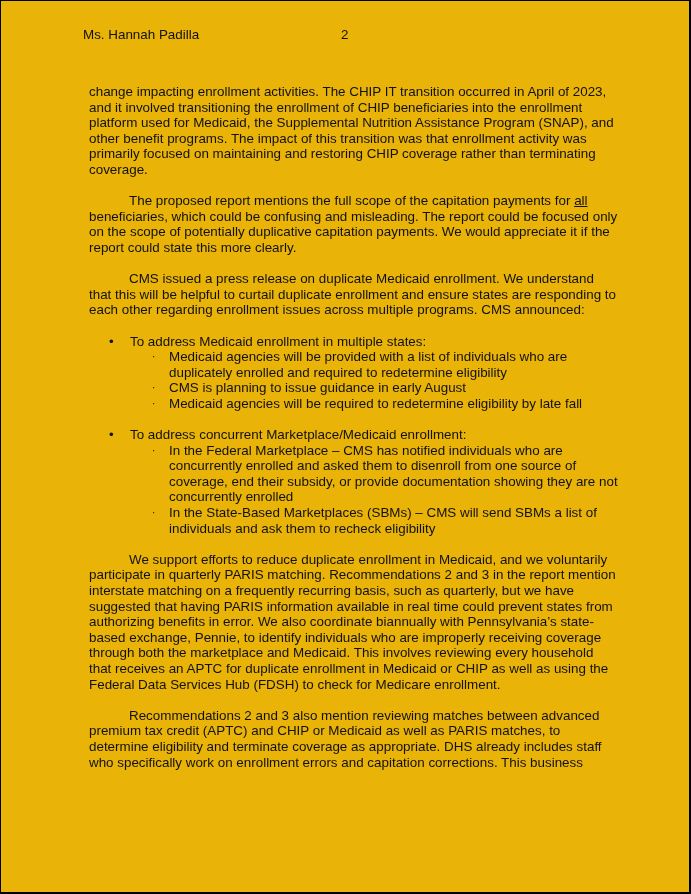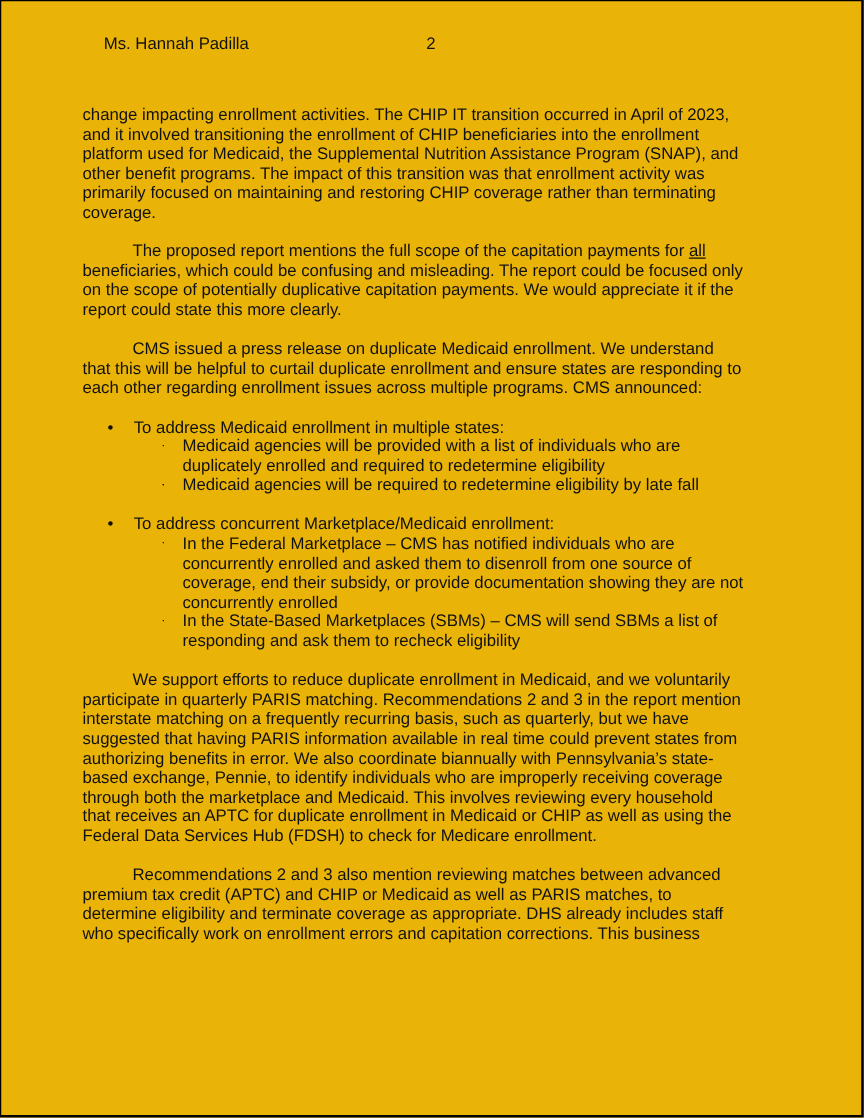--- a/index.html
+++ b/index.html
@@ -11,21 +11,21 @@
     border-right: 2px solid #000; border-bottom: 2px solid #000;
     background: #eab308;
     font-family: "Liberation Sans", sans-serif;
     color: #111;
     font-size: 13.4px;
     line-height: 15.6px;
   }
   .header { position: absolute; top: 26px; left: 82px; width: 560px; }
   .header .name { position: absolute; left: 0; top: 0; }
   .header .pnum { position: absolute; left: 258px; top: 0; }
-  .body { position: absolute; left: 65px; top: 83px; width: 530px; }
+  .body { position: absolute; left: 88px; top: 83px; width: 530px; }
   p { margin: 0 0 15.6px 0; }
   .indent { text-indent: 40px; }
   u { }
   ul.main { list-style: none; margin: 0 0 15.6px 0; padding: 0; }
   ul.main > li { position: relative; padding-left: 41px; margin-bottom: 15.6px; }
   ul.main > li:last-child { margin-bottom: 0; }
   ul.main > li > .bullet { position: absolute; left: 20px; top: 0; }
   ul.sub { list-style: none; margin: 0; padding: 0; margin-left: 39px; }
   ul.sub > li { position: relative; padding-left: 0; }
   ul.sub > li > .sbullet { position: absolute; left: -17px; top: 0; font-size: 10px; }
@@ -45,30 +45,30 @@
     <p class="indent"><span>The proposed report mentions the full scope of the capitation payments for </span><u>all</u><span> beneficiaries, which could be confusing and misleading. The report could be focused only on the scope of potentially duplicative capitation payments. We would appreciate it if the report could state this more clearly.</span></p>
 
     <p class="indent">CMS issued a press release on duplicate Medicaid enrollment.  We understand that this will be helpful to curtail duplicate enrollment and ensure states are responding to each other regarding enrollment issues across multiple programs.  CMS announced:</p>
 
     <ul class="main">
       <li>
         <span class="bullet">•</span>
         <span>To address Medicaid enrollment in multiple states:</span>
         <ul class="sub">
           <li><span class="sbullet">·</span><span>Medicaid agencies will be provided with a list of individuals who are duplicately enrolled and required to redetermine eligibility</span></li>
-          <li><span class="sbullet">·</span></li>
+          <li><span class="sbullet">·</span><span>CMS is planning to issue guidance in early August</span></li>
           <li><span class="sbullet">·</span><span>Medicaid agencies will be required to redetermine eligibility by late fall</span></li>
         </ul>
       </li>
       <li>
         <span class="bullet">•</span>
         <span>To address concurrent Marketplace/Medicaid enrollment:</span>
         <ul class="sub">
           <li><span class="sbullet">·</span><span>In the Federal Marketplace – CMS has notified individuals who are concurrently enrolled and asked them to disenroll from one source of coverage, end their subsidy, or provide documentation showing they are not concurrently enrolled</span></li>
-          <li><span class="sbullet">·</span><span>In the State-Based Marketplaces (SBMs) – CMS will send SBMs a list of responding and ask them to recheck eligibility</span></li>
+          <li><span class="sbullet">·</span><span>In the State-Based Marketplaces (SBMs) – CMS will send SBMs a list of individuals and ask them to recheck eligibility</span></li>
         </ul>
       </li>
     </ul>
 
     <p class="indent">We support efforts to reduce duplicate enrollment in Medicaid, and we voluntarily participate in quarterly PARIS matching.  Recommendations 2 and 3 in the report mention interstate matching on a frequently recurring basis, such as quarterly, but we have suggested that having PARIS information available in real time could prevent states from authorizing benefits in error.  We also coordinate biannually with Pennsylvania’s state-based exchange, Pennie, to identify individuals who are improperly receiving coverage through both the marketplace and Medicaid.  This involves reviewing every household that receives an APTC for duplicate enrollment in Medicaid or CHIP as well as using the Federal Data Services Hub (FDSH) to check for Medicare enrollment.</p>
 
     <p class="indent">Recommendations 2 and 3 also mention reviewing matches between advanced premium tax credit (APTC) and CHIP or Medicaid as well as PARIS matches, to determine eligibility and terminate coverage as appropriate.  DHS already includes staff who specifically work on enrollment errors and capitation corrections.  This business</p>
   </div>
 </div>
 

